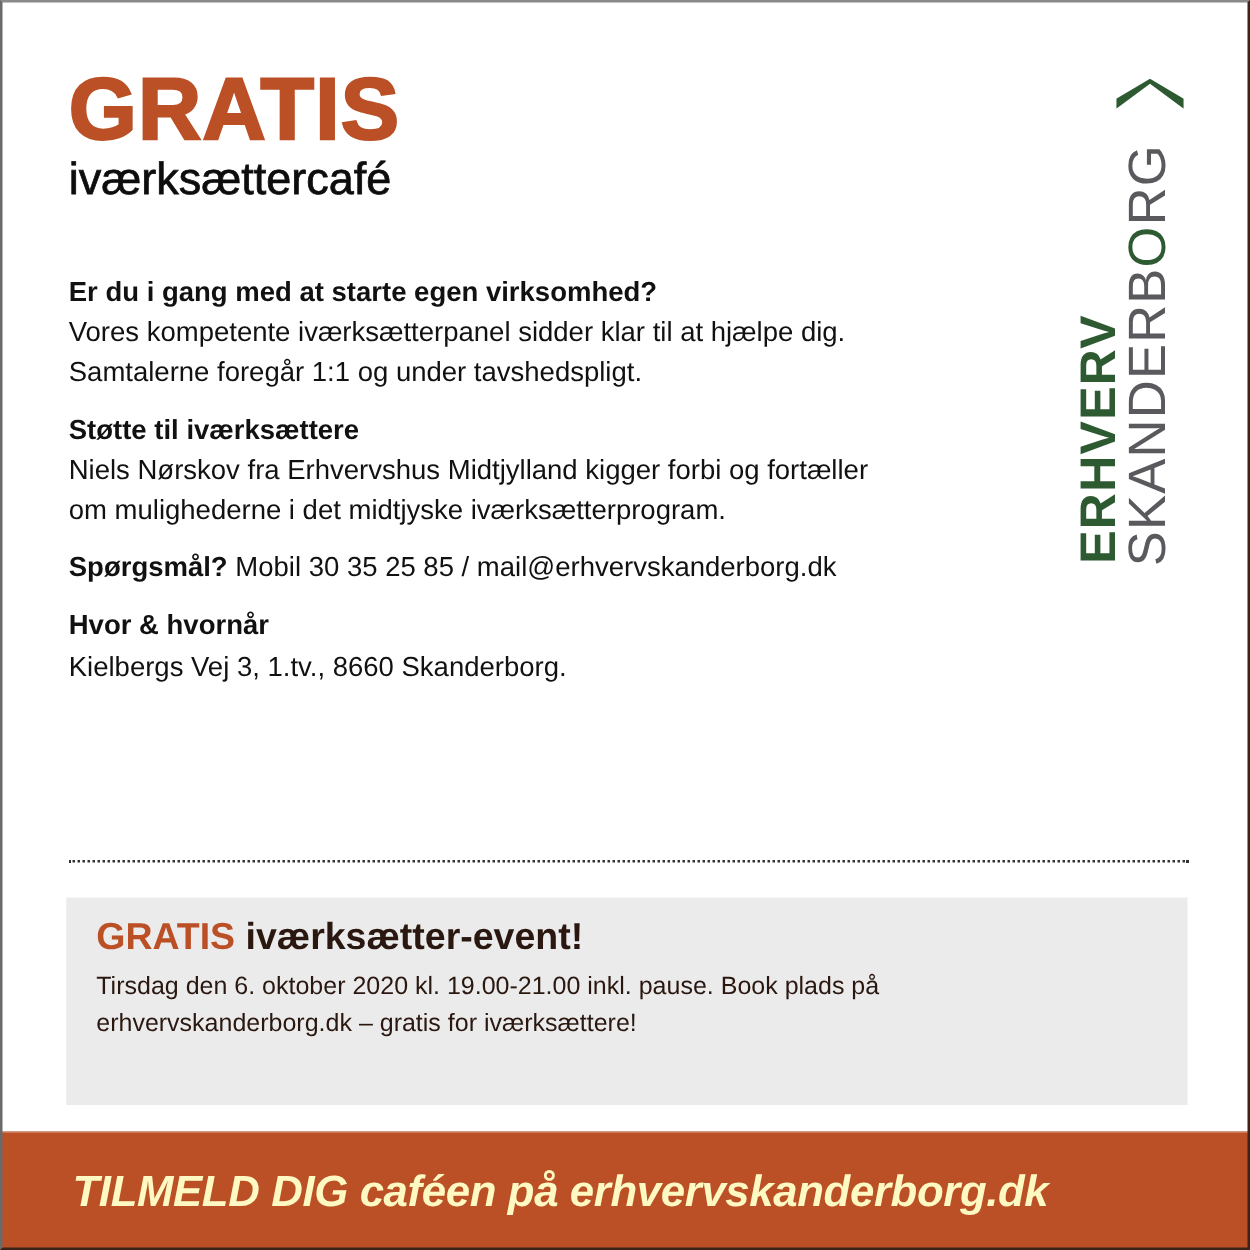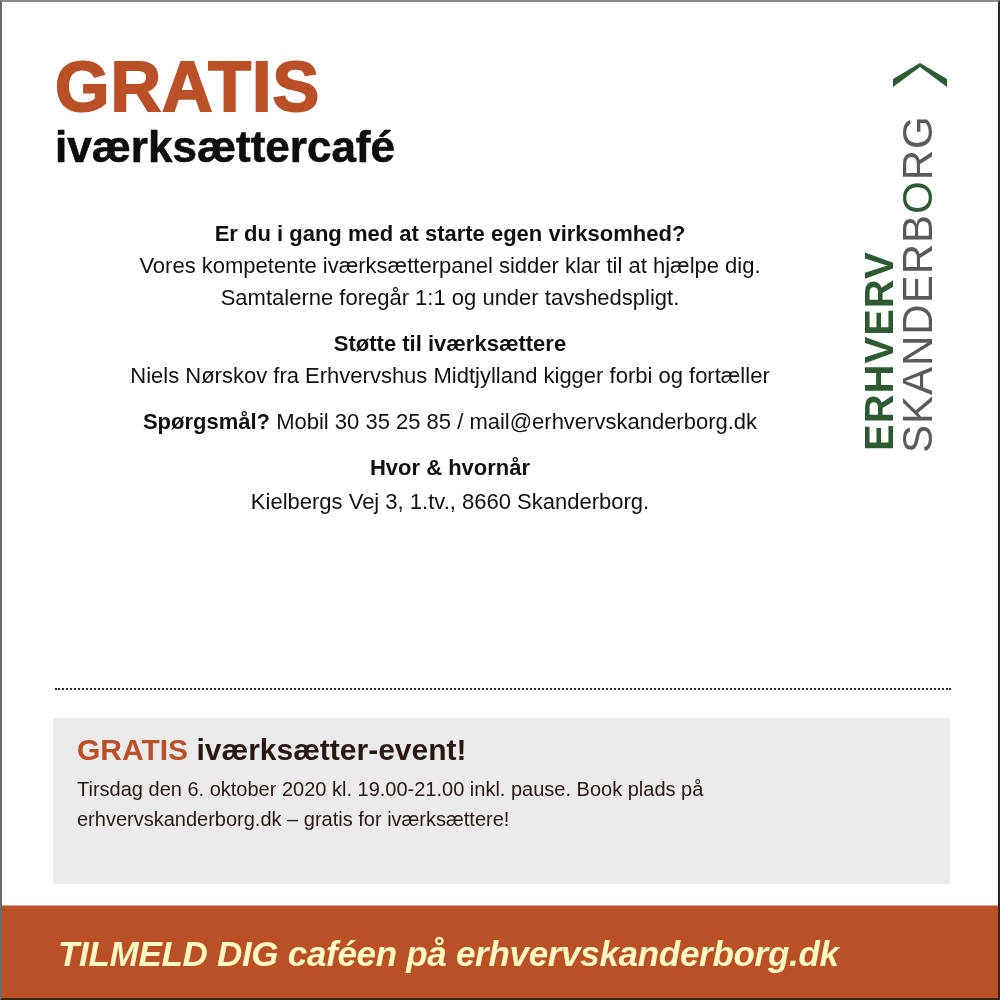--- a/index.html
+++ b/index.html
@@ -19,28 +19,28 @@
     pointer-events: none; z-index: 10;
   }
   .title-gratis {
     position: absolute; left: 55px; top: 52px;
     font-size: 70px; font-weight: 900; color: #bb5026;
     letter-spacing: 1px; line-height: 1; font-family: "Liberation Sans", sans-serif;
     -webkit-text-stroke: 2px #bb5026;
   }
   .title-sub {
     position: absolute; left: 55px; top: 125px;
-    font-size: 44px; font-weight: 700; color: #0d0d0d; line-height: 1;
+    font-size: 36px; font-weight: 400; color: #0d0d0d; line-height: 1;
     -webkit-text-stroke: 0.6px #0d0d0d;
   }
   .content {
     position: absolute; left: 55px; top: 218px; width: 790px;
     font-size: 22px; line-height: 32px; color: #111;
   }
-  .content p { margin: 0; text-align: center; }
+  .content p { margin: 0; }
   .content .h { font-weight: 700; }
   .sec { margin-bottom: 14px; }
   .dotted {
     position: absolute; left: 55px; top: 688px; width: 896px; height: 0;
     border-top: 2px dotted #333;
   }
   .event-box {
     position: absolute; left: 53px; top: 718px; width: 897px; height: 166px;
     background: #ebebeb; box-sizing: border-box; padding: 14px 24px 0 24px;
     color: #2a1810;
@@ -92,20 +92,21 @@
 
 <div class="content">
   <div class="sec">
     <p class="h">Er du i gang med at starte egen virksomhed?</p>
     <p>Vores kompetente iværksætterpanel sidder klar til at hjælpe dig.</p>
     <p>Samtalerne foregår 1:1 og under tavshedspligt.</p>
   </div>
   <div class="sec">
     <p class="h">Støtte til iværksættere</p>
     <p>Niels Nørskov fra Erhvervshus Midtjylland kigger forbi og fortæller</p>
+    <p>om mulighederne i det midtjyske iværksætterprogram.</p>
   </div>
   <div class="sec">
     <p><span class="h">Spørgsmål?</span><span> Mobil 30 35 25 85 / mail@erhvervskanderborg.dk</span></p>
   </div>
   <div class="sec">
     <p class="h">Hvor &amp; hvornår</p>
     <p style="line-height:36px">Kielbergs Vej 3, 1.tv., 8660 Skanderborg.</p>
   </div>
 </div>
 

